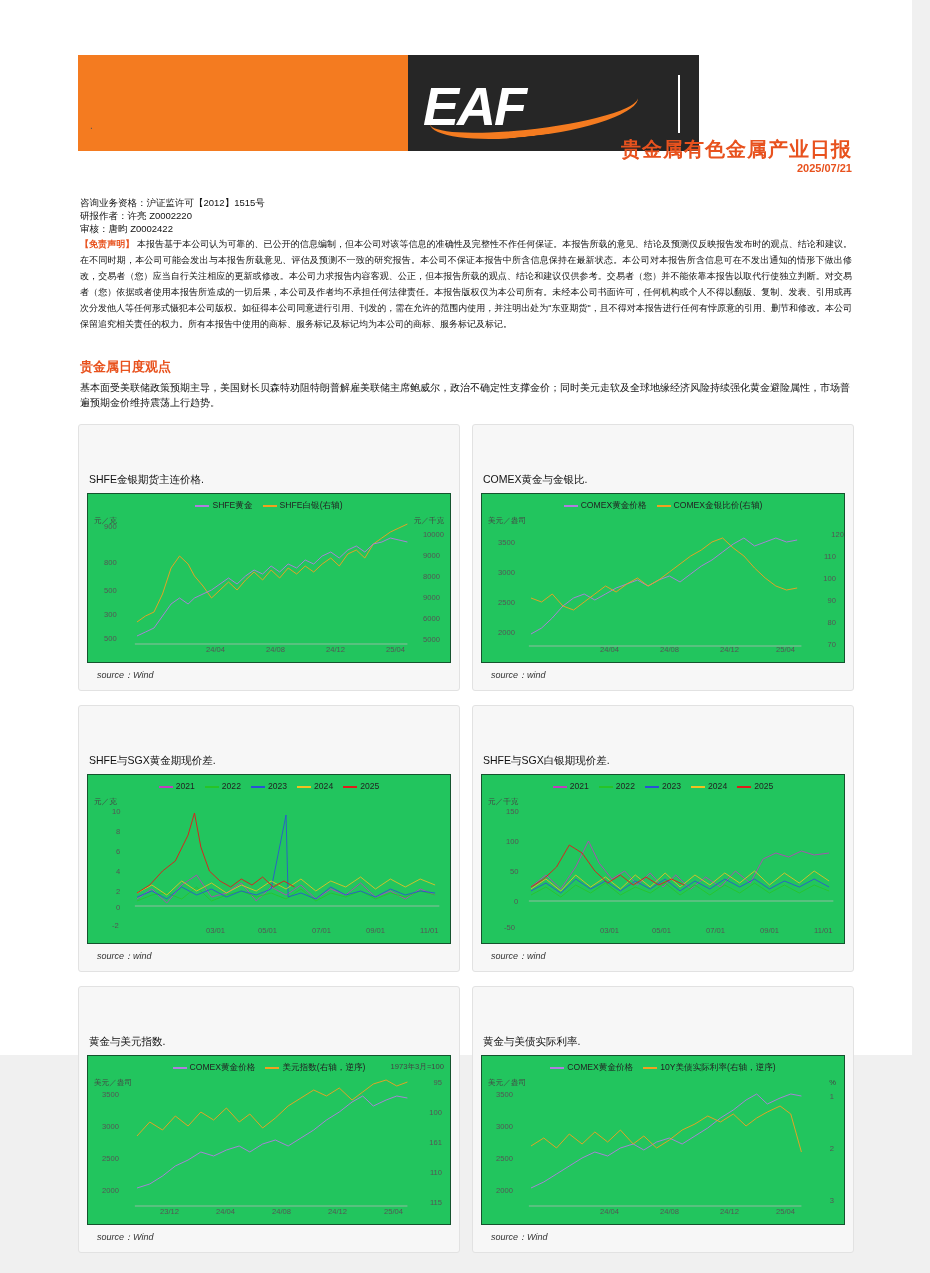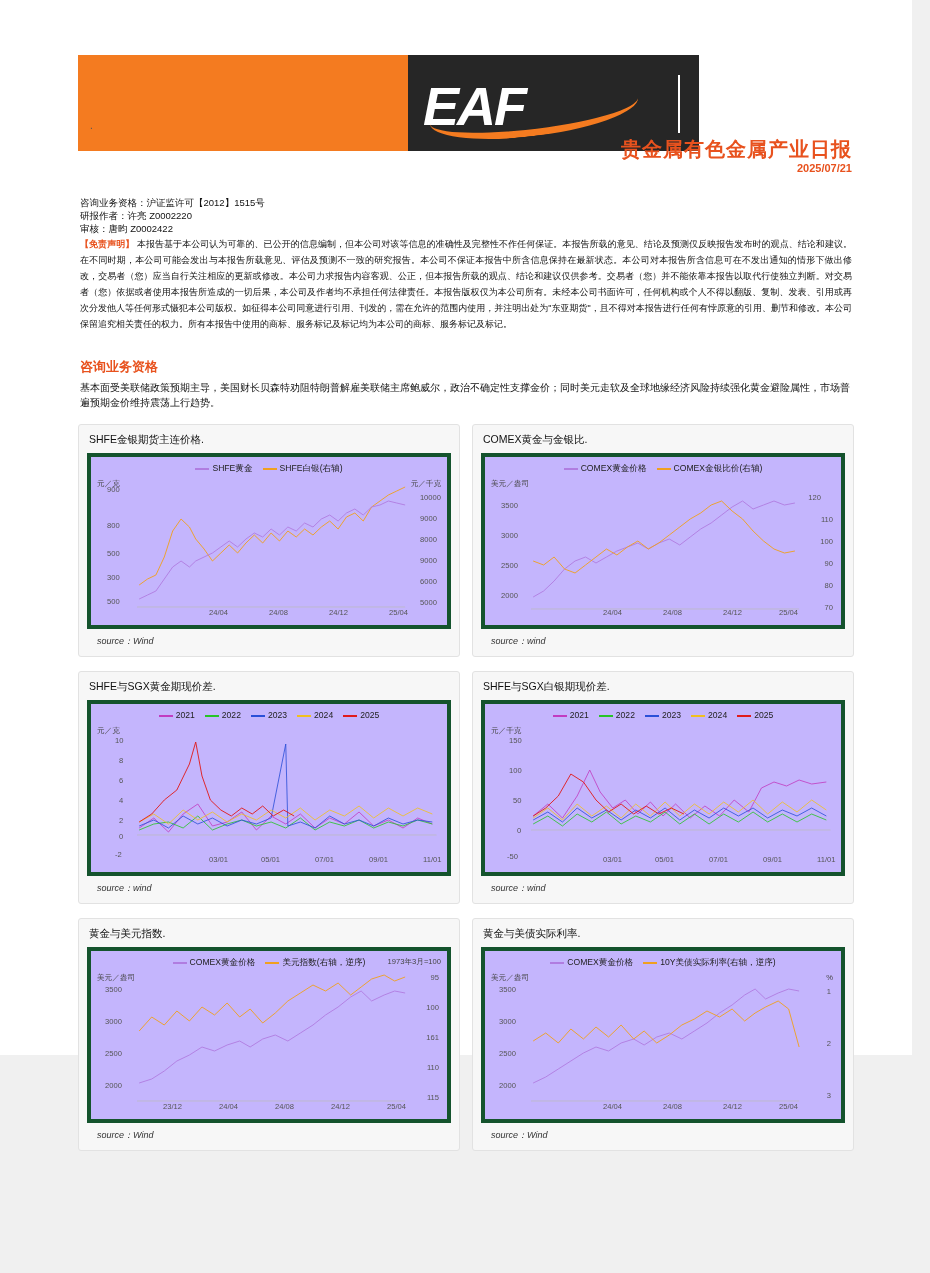--- a/index.html
+++ b/index.html
@@ -23,22 +23,22 @@
   .lic{position:absolute;left:80px;top:196px;font-size:9.5px;color:#111;line-height:13px;}
   .disclaimer{position:absolute;left:80px;top:236px;width:772px;font-size:9px;color:#111;line-height:16px;text-align:justify;}
   .disc-tag{color:#e8521e;font-weight:bold;}
   
   .sec-title{position:absolute;left:80px;top:358px;font-size:13px;font-weight:bold;color:#e8521e;}
   .sec-body{position:absolute;left:80px;top:380px;width:772px;font-size:10px;color:#111;line-height:15px;}
   
   .grid{position:absolute;left:78px;top:424px;width:776px;}
   .row{display:flex;gap:12px;margin-bottom:14px;}
   .card{flex:1;background:#f7f7f7;border:1px solid #e2e2e2;border-radius:3px;position:relative;}
-  .card-title{font-size:10.5px;color:#111;padding:8px 10px 4px 10px;}
-  .chart-box{background:#c4b5fd;margin:2px 8px 4px 8px;height:168px;position:relative;border:4px solid #14532d;}
+  .card-title{font-size:10.5px;color:#111;padding:8px 10px 4px 10px;margin-top:40px;}
+  .chart-box{background:#22c55e;margin:2px 8px 4px 8px;height:168px;position:relative;border:1px solid #14532d;}
   .source{font-size:9px;color:#333;font-style:italic;padding:2px 0 8px 18px;}
   .legend{position:absolute;left:0;top:6px;width:100%;display:flex;justify-content:center;gap:10px;font-size:8.6px;color:#222;}
   .legend span.k{display:inline-block;width:14px;height:2px;vertical-align:middle;margin-right:3px;}
   .ax-l{position:absolute;font-size:7.6px;color:#555;}
   .ax-r{position:absolute;font-size:7.6px;color:#555;}
   .unit{position:absolute;font-size:7.6px;color:#444;}
   .xlab{position:absolute;font-size:7.6px;color:#555;padding-left:32px;}
   svg{display:block;}
   .side-strip{position:absolute;right:0;top:0;width:18px;height:1273px;background:#f0f0f0;}
   .bottom-strip{position:absolute;left:0;top:1055px;width:930px;height:218px;background:#f0f0f0;}
@@ -70,21 +70,21 @@
   <div class="lic">
     <div>咨询业务资格：沪证监许可【2012】1515号</div>
     <div>研报作者：许亮 Z0002220</div>
     <div>审核：唐昀 Z0002422</div>
   </div>
 
   <div class="disclaimer">
     <span class="disc-tag">【免责声明】</span><span> 本报告基于本公司认为可靠的、已公开的信息编制，但本公司对该等信息的准确性及完整性不作任何保证。本报告所载的意见、结论及预测仅反映报告发布时的观点、结论和建议。在不同时期，本公司可能会发出与本报告所载意见、评估及预测不一致的研究报告。本公司不保证本报告中所含信息保持在最新状态。本公司对本报告所含信息可在不发出通知的情形下做出修改，交易者（您）应当自行关注相应的更新或修改。本公司力求报告内容客观、公正，但本报告所载的观点、结论和建议仅供参考。交易者（您）并不能依靠本报告以取代行使独立判断。对交易者（您）依据或者使用本报告所造成的一切后果，本公司及作者均不承担任何法律责任。本报告版权仅为本公司所有。未经本公司书面许可，任何机构或个人不得以翻版、复制、发表、引用或再次分发他人等任何形式慑犯本公司版权。如征得本公司同意进行引用、刊发的，需在允许的范围内使用，并注明出处为"东亚期货"，且不得对本报告进行任何有悖原意的引用、删节和修改。本公司保留追究相关责任的权力。所有本报告中使用的商标、服务标记及标记均为本公司的商标、服务标记及标记。</span>
   </div>
 
-  <div class="sec-title">咨询业务资格</div>
+  <div class="sec-title">贵金属日度观点</div>
   <div class="sec-body">基本面受美联储政策预期主导，美国财长贝森特劝阻特朗普解雇美联储主席鲍威尔，政治不确定性支撑金价；同时美元走软及全球地缘经济风险持续强化黄金避险属性，市场普遍预期金价维持震荡上行趋势。</div>
 
   <div class="grid">
 
     <div class="row">
 
       <div class="card">
         <div class="card-title">SHFE金银期货主连价格.</div>
         <div class="chart-box">
           <div class="legend">
@@ -122,21 +122,21 @@
         <div class="chart-box">
           <div class="legend">
             <span><span class="k" style="background:#b07de0"></span><span>COMEX黄金价格</span></span>
             <span><span class="k" style="background:#f0a020"></span><span>COMEX金银比价(右轴)</span></span>
           </div>
           <div class="unit" style="left:6px;top:22px">美元／盎司</div>
           <div class="ax-l" style="left:16px;top:44px">3500</div>
           <div class="ax-l" style="left:16px;top:74px">3000</div>
           <div class="ax-l" style="left:16px;top:104px">2500</div>
           <div class="ax-l" style="left:16px;top:134px">2000</div>
-          <div class="ax-r" style="right:20px;top:36px">120</div>
+          <div class="ax-r" style="right:0;top:36px">120</div>
           <div class="ax-r" style="right:8px;top:58px">110</div>
           <div class="ax-r" style="right:8px;top:80px">100</div>
           <div class="ax-r" style="right:8px;top:102px">90</div>
           <div class="ax-r" style="right:8px;top:124px">80</div>
           <div class="ax-r" style="right:8px;top:146px">70</div>
           <svg width="100%" height="168" viewBox="0 0 340 168" preserveAspectRatio="none">
             <line x1="44" y1="152" x2="300" y2="152" stroke="#bbb" stroke-width="0.7"></line>
             <polyline fill="none" stroke="#b07de0" stroke-width="0.9" points="46,140 56,134 66,124 76,112 86,104 96,100 106,106 116,100 126,94 136,90 146,86 156,92 166,86 176,82 186,88 196,80 206,72 216,66 226,58 236,50 246,44 256,52 266,48 276,44 286,48 296,46"></polyline>
             <polyline fill="none" stroke="#f0a020" stroke-width="0.9" points="46,104 56,108 66,100 76,112 86,116 96,108 106,100 116,92 126,98 136,90 146,84 156,92 166,86 176,78 186,70 196,62 206,56 216,48 226,44 236,54 246,62 256,74 266,84 276,92 286,96 296,94"></polyline>
           </svg>

